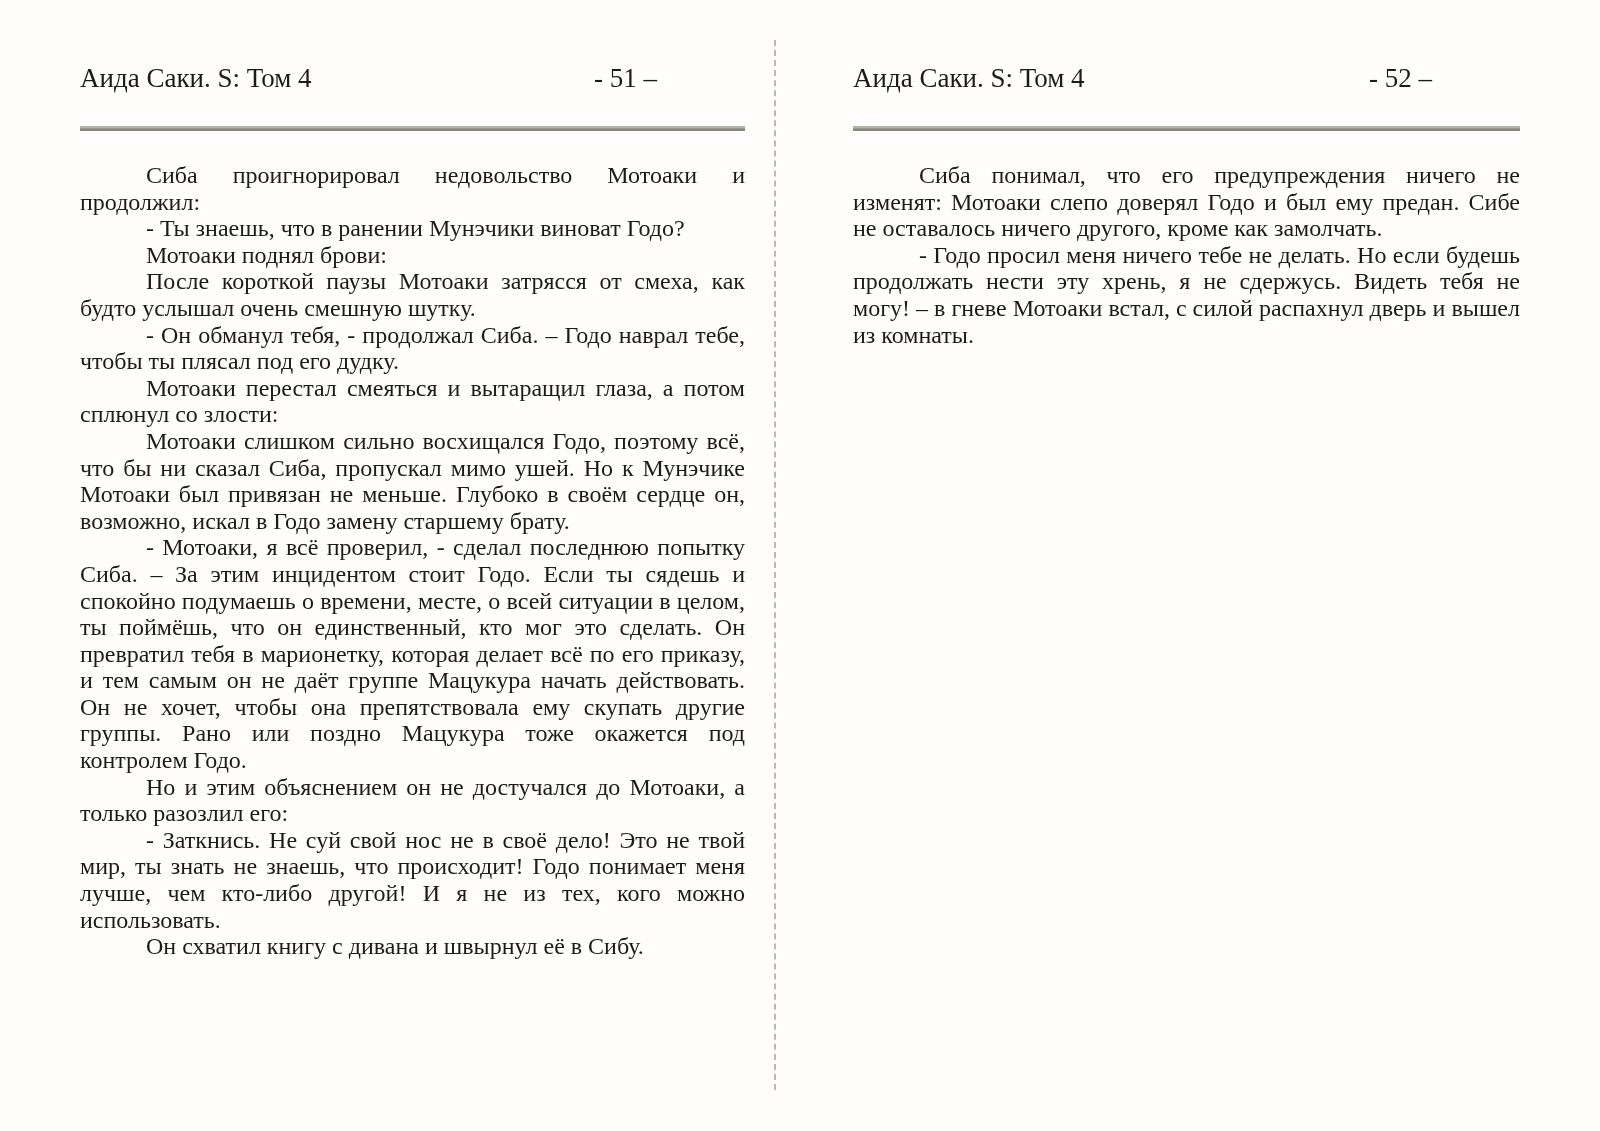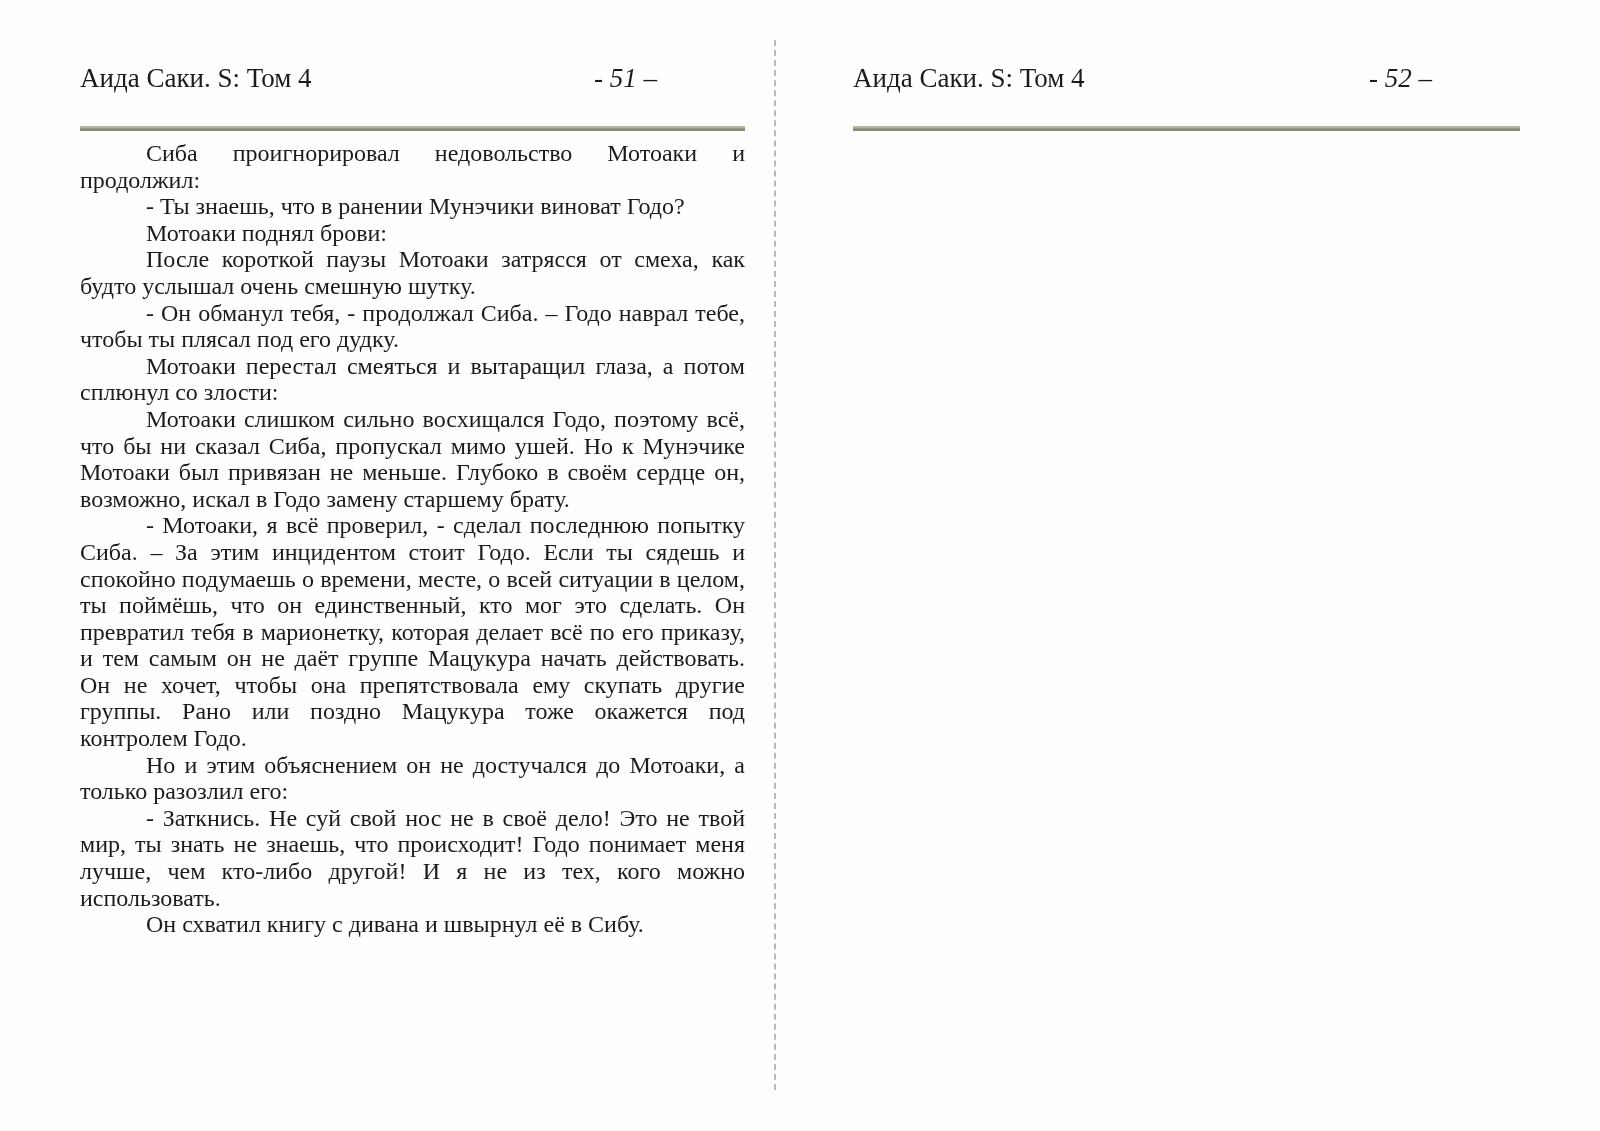--- a/index.html
+++ b/index.html
@@ -45,29 +45,28 @@
     align-items: flex-end;
     font-size: 27px;
     line-height: 32px;
     white-space: nowrap;
   }
   .book-title {
     flex: 1;
   }
   .page-number {
     margin-right: 88px;
-    font-style: italic;
   }
   .rule {
     height: 5px;
     margin-top: 32px;
     background: linear-gradient(to bottom, #bab9a8 0%, #b0afa0 45%, #84847a 55%, #8b8a7d 100%);
   }
   .page-body {
-    margin-top: 9px;
+    margin-top: 31px;
   }
   .para {
     margin: 0;
     text-align: justify;
     text-indent: 66px;
     font-size: 24px;
     line-height: 26.6px;
   }
 </style>
 </head>
@@ -98,16 +97,18 @@
 
   <div class="divider"></div>
 
   <div class="page page-right">
     <div class="page-header">
       <span class="book-title">Аида Саки. S: Том 4</span>
       <span class="page-number">- 52 –</span>
     </div>
     <div class="rule"></div>
     <div class="page-body">
+        <p class="para">Сиба понимал, что его предупреждения ничего не изменят: Мотоаки слепо доверял Годо и был ему предан. Сибе не оставалось ничего другого, кроме как замолчать.</p>
+        <p class="para">- Годо просил меня ничего тебе не делать. Но если будешь продолжать нести эту хрень, я не сдержусь. Видеть тебя не могу! – в гневе Мотоаки встал, с силой распахнул дверь и вышел из комнаты.</p>
       </div>
   </div>
 
 </div>
 
 </body></html>

